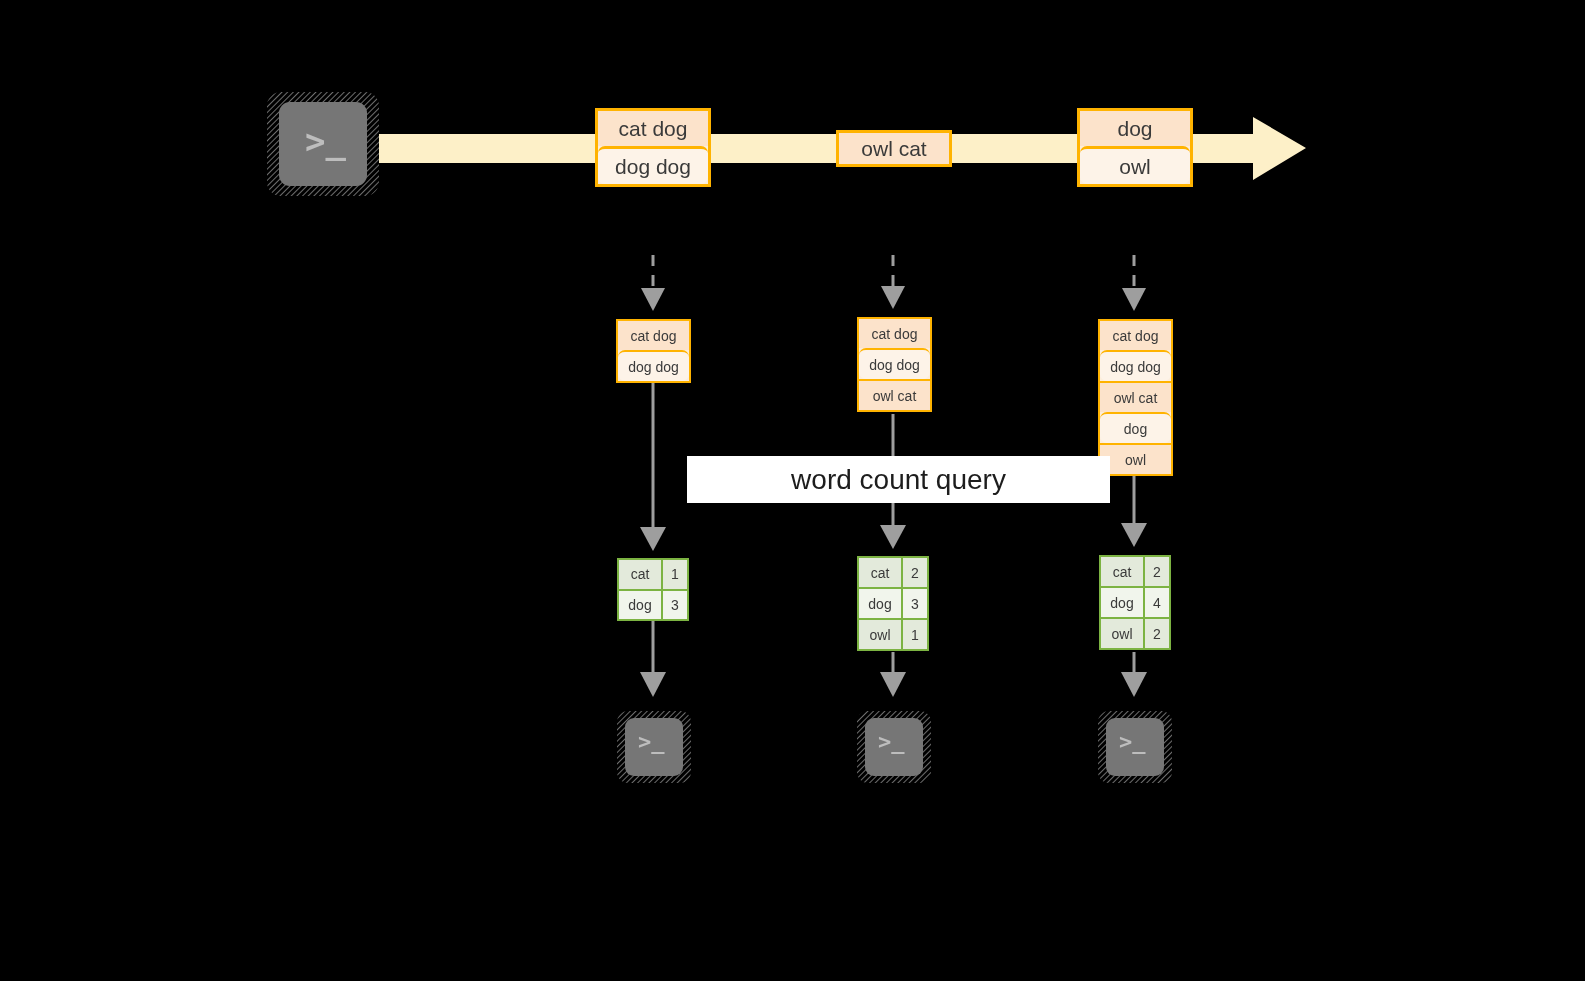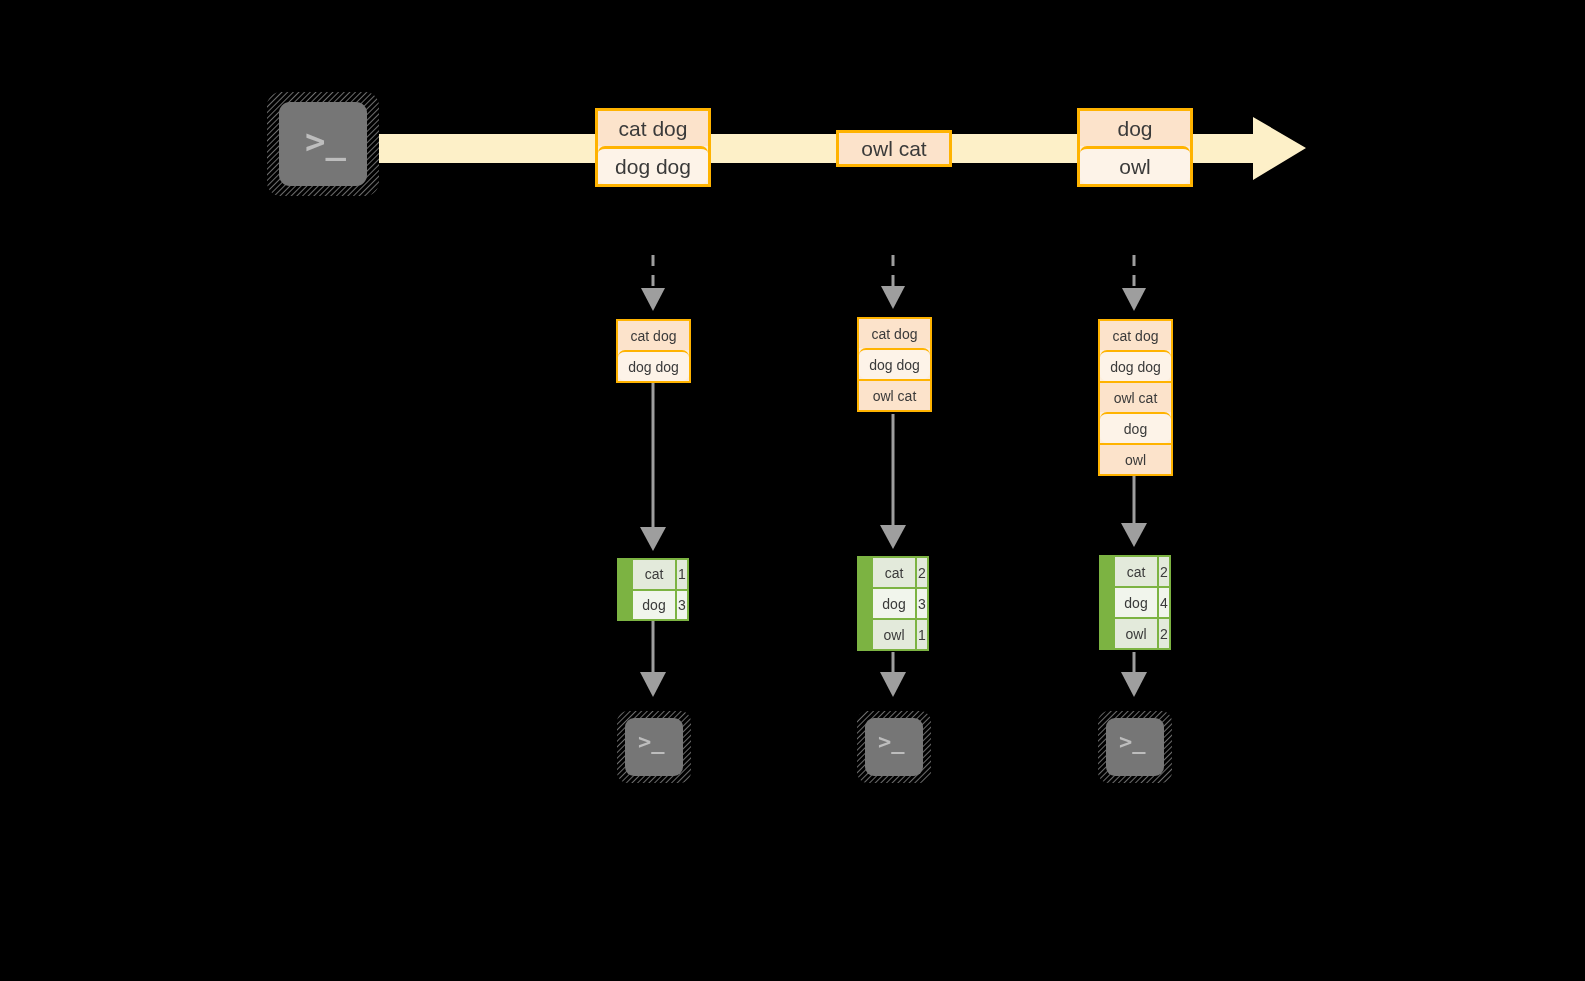--- a/index.html
+++ b/index.html
@@ -72,21 +72,21 @@
   }
   .green-row + .green-row { border-top: 2px solid #7CB342; }
   .green-cell {
     box-sizing: border-box;
     display: flex;
     align-items: center;
     justify-content: center;
     color: #3a3a3a;
     white-space: nowrap;
   }
-  .green-cell.word { flex: 0 0 42px; margin-left: 14px; }
+  .green-cell.word { flex: 0 0 42px; }
   .green-cell.count { flex: 1 1 auto; border-left: 2px solid #7CB342; }
   .green-row.dark  .green-cell { background: #E3EADB; }
   .green-row.light .green-cell { background: #F1F5EC; }
 
   
   .query-label {
     position: absolute;
     background: #FFFFFF;
     color: #1d1d1d;
     display: flex;
@@ -194,20 +194,21 @@
   </div>
 
   <div class="amber-box small" style="left:1098px; top:319px; width:75px; height:157px;">
     <div class="amber-cell dark" style="font-size:14px;">cat dog</div>
     <div class="amber-cell light" style="font-size:14px;">dog dog</div>
     <div class="amber-cell dark" style="font-size:14px;">owl cat</div>
     <div class="amber-cell light" style="font-size:14px;">dog</div>
     <div class="amber-cell dark" style="font-size:14px;">owl</div>
   </div>
 
+  <div class="query-label" style="left:687px; top:456px; width:423px; height:47px; font-size:28px;">word count query</div>
 
   <div class="green-table" style="left:617px; top:558px; width:72px; height:63px;">
     <div class="green-row dark">
       <div class="green-cell word" style="font-size:14px;">cat</div>
       <div class="green-cell count" style="font-size:14px;">1</div>
     </div>
     <div class="green-row light">
       <div class="green-cell word" style="font-size:14px;">dog</div>
       <div class="green-cell count" style="font-size:14px;">3</div>
     </div>

